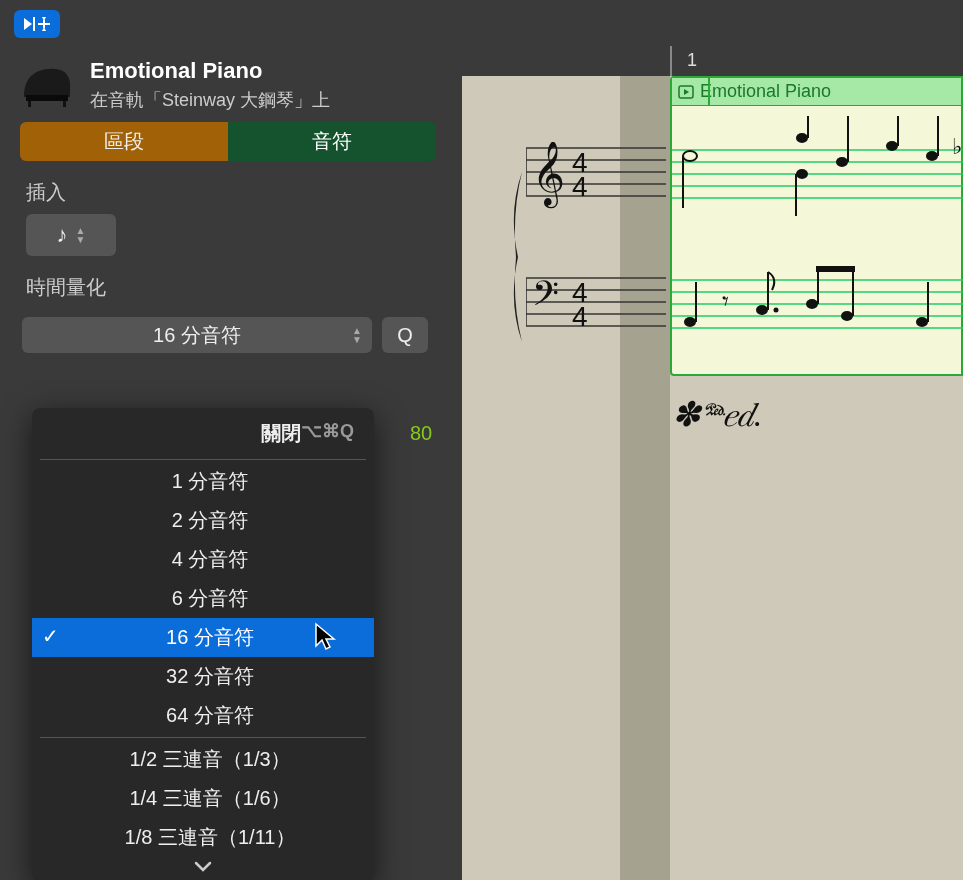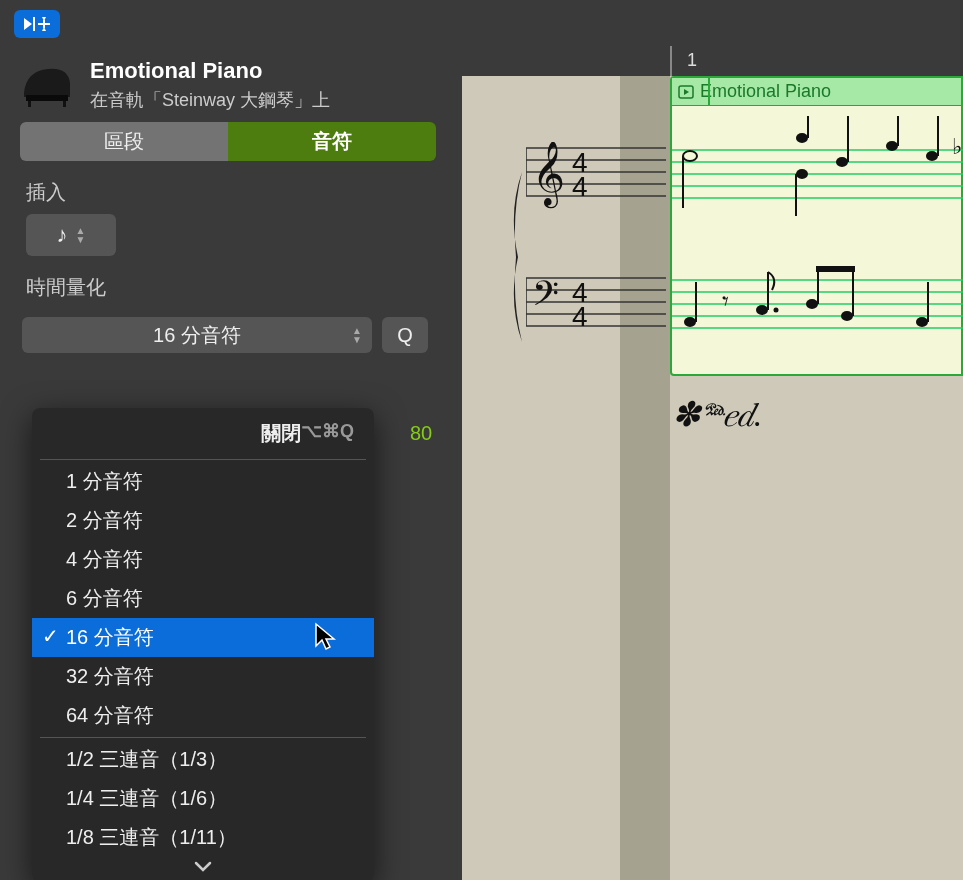--- a/index.html
+++ b/index.html
@@ -8,44 +8,44 @@
 .toolbar { padding: 10px 14px; }
 .filter-btn { background: #0a6dd9; border: none; border-radius: 6px; width: 46px; height: 28px; display: flex; align-items: center; justify-content: center; cursor: pointer; }
 
 .header { display: flex; align-items: center; padding: 10px 20px 10px 20px; gap: 16px; }
 .piano-icon { width: 54px; height: 54px; display:flex; align-items:center; justify-content:center; }
 .titles { display: flex; flex-direction: column; gap: 4px; }
 .title { color: #fff; font-size: 22px; font-weight: 600; }
 .subtitle { color: #ccc; font-size: 18px; }
 
 .tabs { display: flex; padding: 0 20px; gap: 0; }
-.tab { flex: 0 0 208px; text-align: center; padding: 6px 0; font-size: 20px; color: #eee; background: #737373; border-radius: 6px; cursor: pointer; }
+.tab { flex: 0 0 208px; text-align: center; padding: 6px 0; font-size: 20px; color: #eee; background: #a16207; border-radius: 6px; cursor: pointer; }
 .tab:first-child { border-top-right-radius: 0; border-bottom-right-radius: 0; }
 .tab:last-child { border-top-left-radius: 0; border-bottom-left-radius: 0; }
-.tab.active { background: #4d7c0f; color: #fff; font-weight: bold; }
+.tab.active { background: #14532d; color: #fff; }
 
 .section-label { padding: 18px 26px 8px 26px; font-size: 20px; color: #ccc; }
 
 .insert-row { padding: 0 26px; }
 .insert-btn { width: 90px; height: 42px; background: #555; border: none; border-radius: 6px; display: flex; align-items: center; justify-content: center; gap: 8px; cursor: pointer; }
 .insert-btn .note { color: #eee; font-size: 22px; }
 .stepper { display: flex; flex-direction: column; color: #aaa; font-size: 10px; line-height: 9px; }
 
 .quant-row { padding: 0 26px 0 22px; display: flex; gap: 10px; margin-top: 8px; align-items: center; }
 .quant-select { flex: 0 0 350px; height: 36px; background: #555; border-radius: 6px; display: flex; align-items: center; justify-content: center; color: #eee; font-size: 20px; position: relative; cursor: pointer; }
 .quant-select .stepper { position: absolute; right: 10px; }
 .q-btn { width: 46px; height: 36px; background: #555; border: none; border-radius: 6px; color: #eee; font-size: 20px; cursor: pointer; }
 
 .value-80 { position: absolute; left: 410px; top: 422px; color: #84cc16; font-size: 20px; }
 
 .dropdown { position: absolute; left: 32px; top: 408px; width: 342px; background: rgba(40,40,40,0.98); border-radius: 8px; box-shadow: 0 8px 30px rgba(0,0,0,0.6); padding: 4px 0 0 0; }
 .dd-head { display: flex; justify-content: flex-end; padding: 8px 20px 10px 34px; font-size: 20px; color: #eee; font-weight: bold; }
 .dd-shortcut { color: #999; font-size: 18px; }
 .dd-sep { height: 1px; background: #555; margin: 2px 8px; }
-.dd-item { padding: 6px 20px 6px 34px; font-size: 20px; color: #eee; cursor: pointer; position: relative; }
+.dd-item { padding: 6px 20px 6px 34px; font-size: 20px; color: #eee; cursor: pointer; position: relative; text-align: center; }
 .dd-item.selected { background: #0a6dd9; color: #fff; }
 .dd-item.selected::before { content: "✓"; position: absolute; left: 10px; }
 .dd-more { text-align: center; padding: 2px 0 6px 0; cursor: pointer; }
 .dd-more svg { width: 18px; height: 14px; }
 
 .cursor { position: absolute; left: 314px; top: 622px; pointer-events: none; z-index: 50; }
 
 .score-area { position: absolute; left: 462px; top: 46px; right: 0; bottom: 0; background: #cfc9b9; }
 .ruler { height: 30px; background: #3a3a3a; color: #ccc; display: flex; align-items: center; }
 .ruler-mark { position: absolute; left: 225px; top: 4px; font-size: 18px; color: #ddd; }

